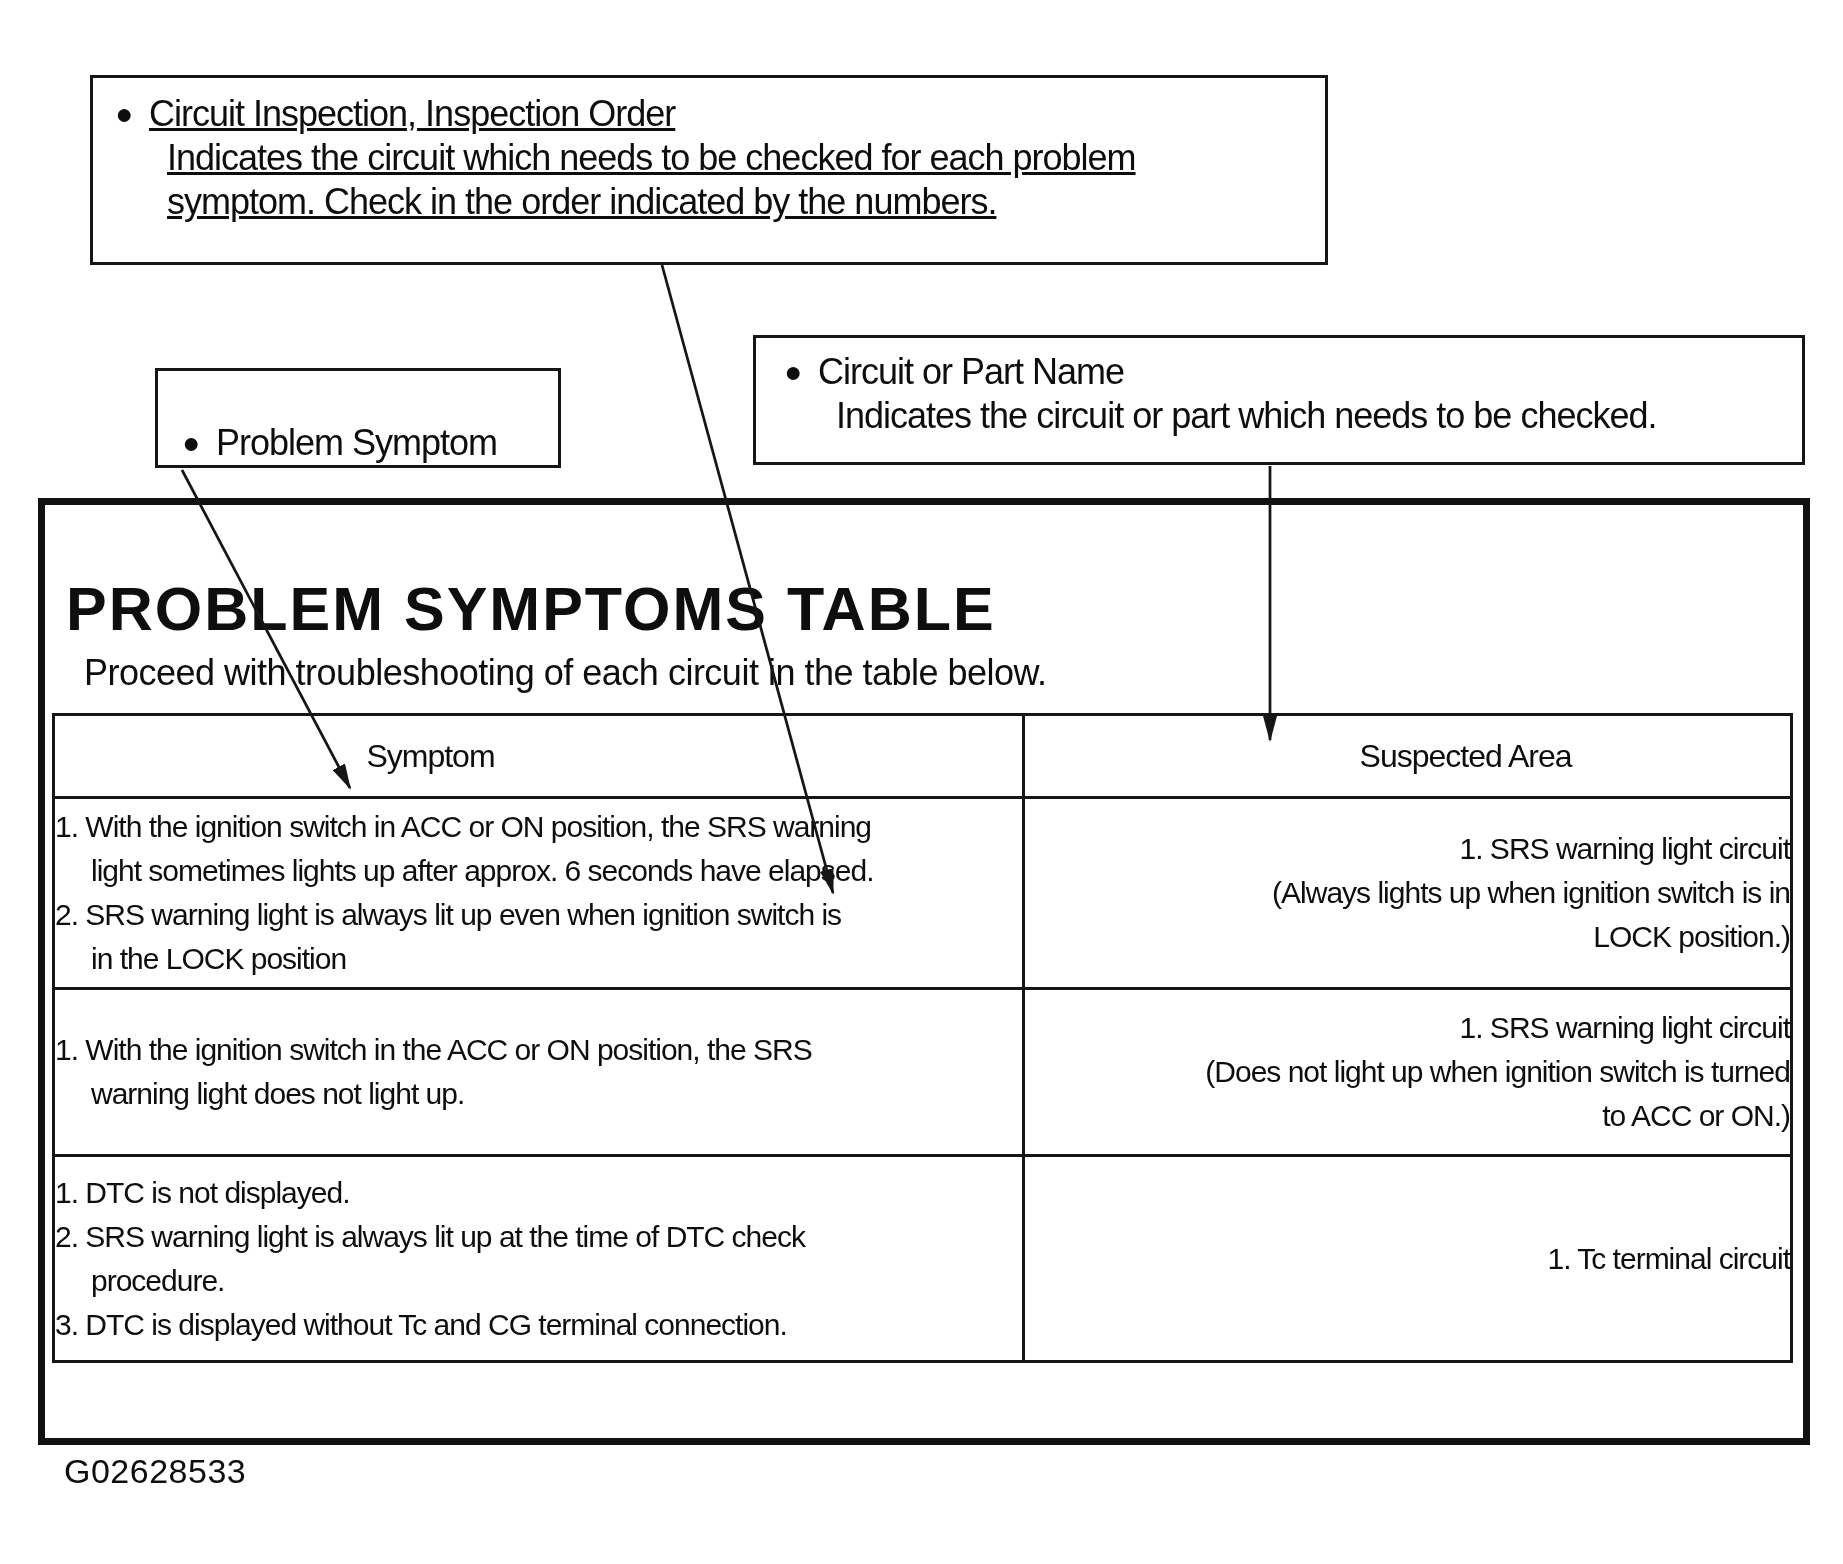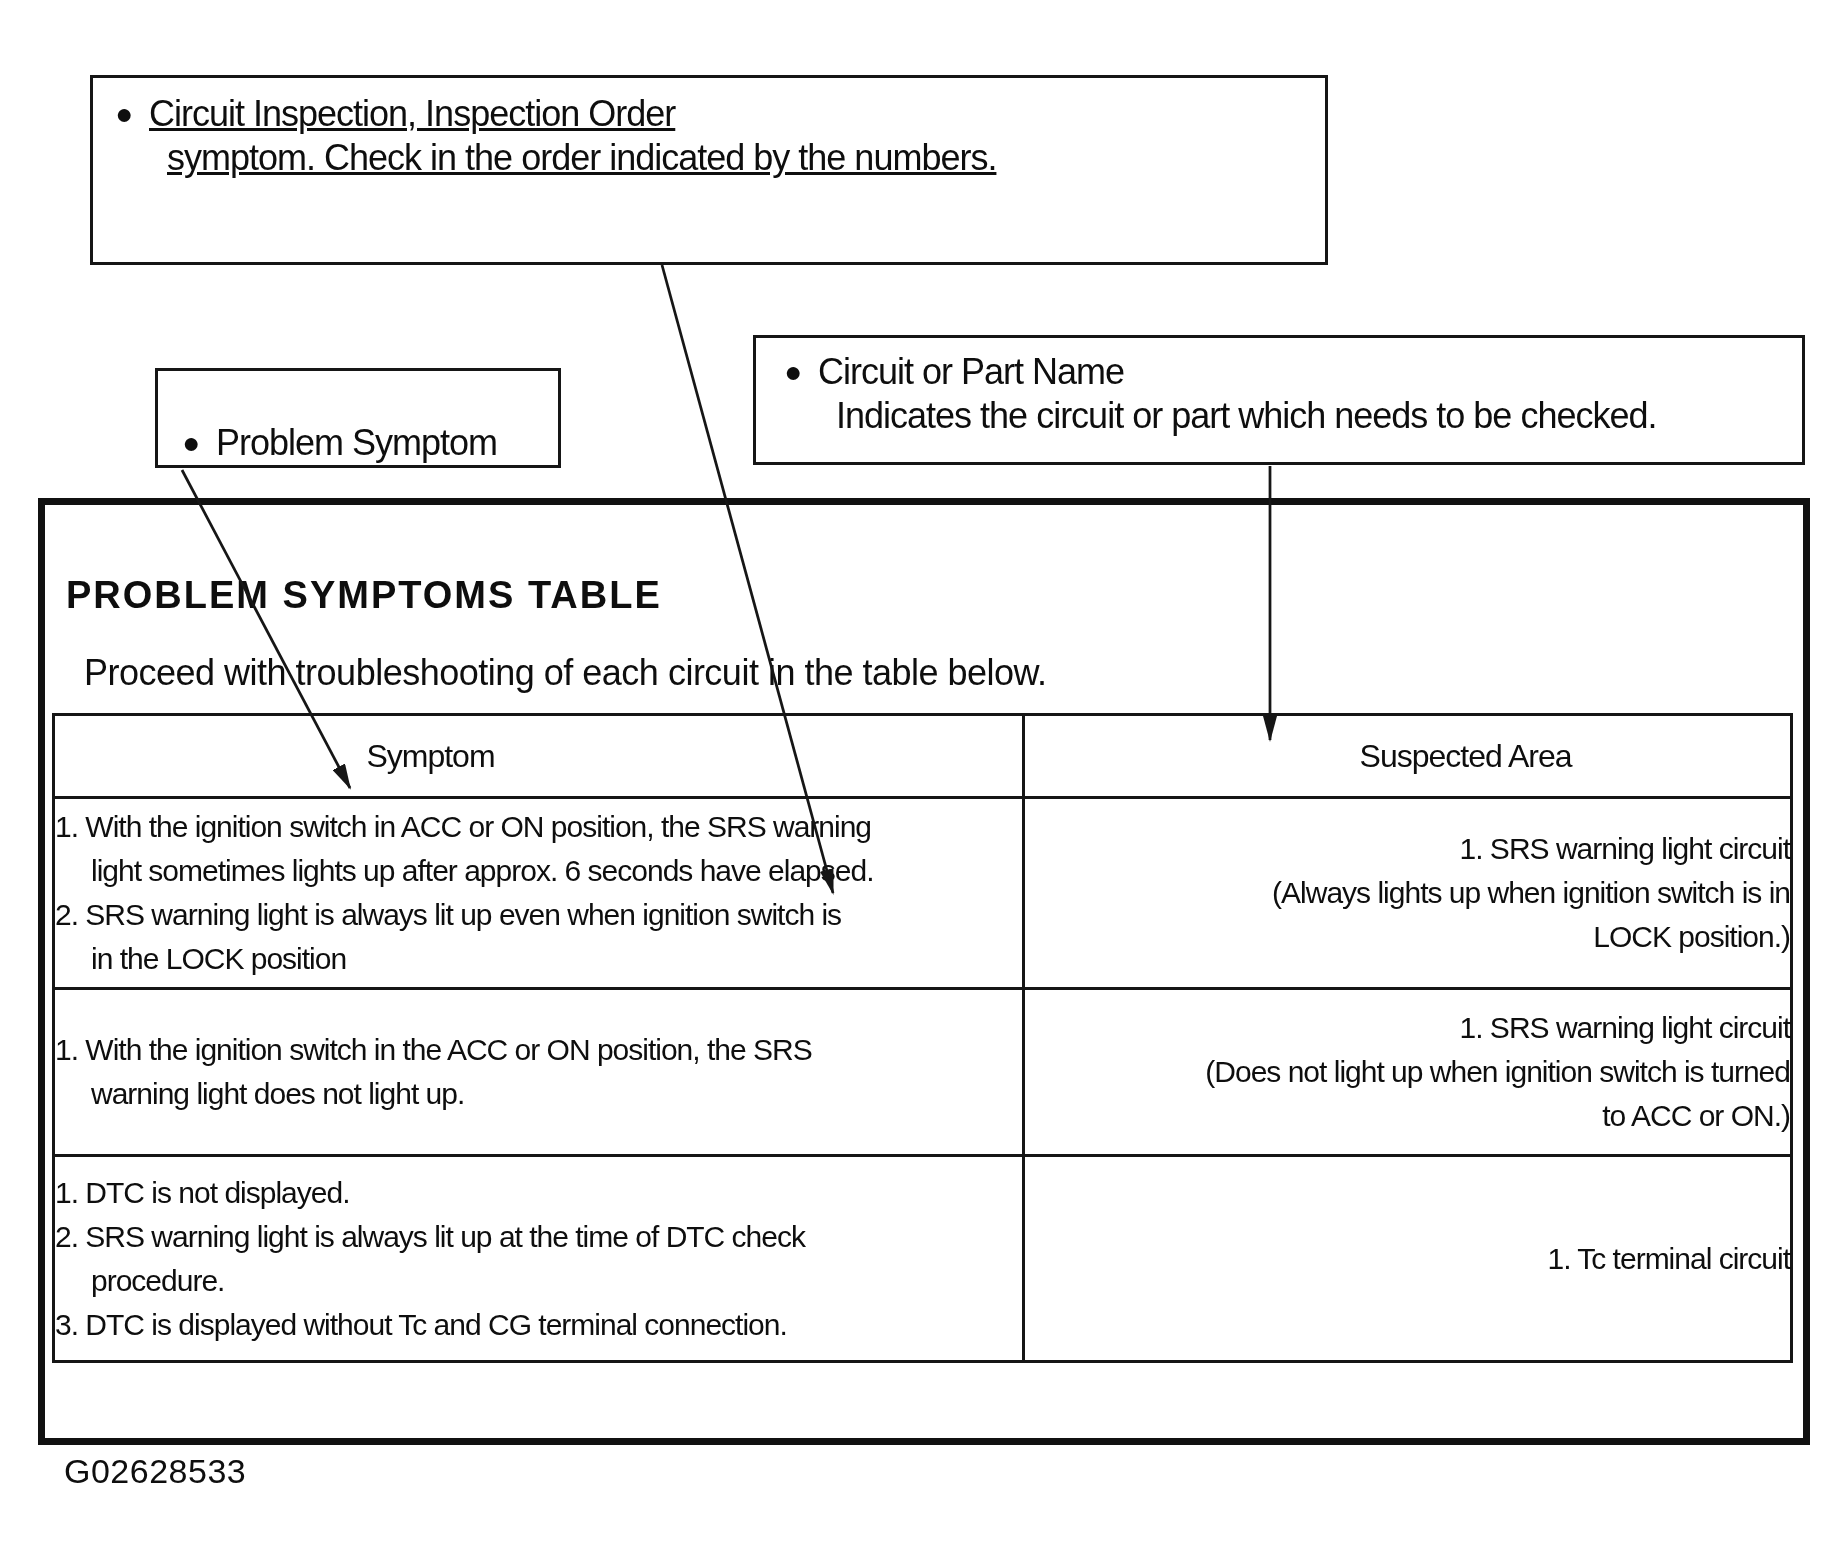--- a/index.html
+++ b/index.html
@@ -37,21 +37,21 @@
     position: absolute;
     left: 38px; top: 498px;
     width: 1772px; height: 947px;
     border: 7px solid #111111;
     box-sizing: border-box;
     background: #ffffff;
   }
   #panel-title {
     position: absolute;
     left: 66px; top: 574px;
-    font-size: 38px;
+    font-size: 61px;
     font-weight: bold;
     letter-spacing: 2px;
     white-space: nowrap;
   }
   #panel-subtitle {
     position: absolute;
     left: 84px; top: 652px;
     font-size: 36px;
     letter-spacing: -0.5px;
     white-space: nowrap;
@@ -107,20 +107,21 @@
   }
   #arrow-overlay line { stroke: #161616; stroke-width: 2.75; }
 </style>
 </head>
 <body>
 
 <div id="page">
 
   <div class="callout" id="top-box">
     <div class="line"><span class="bullet">●</span><span>Circuit Inspection, Inspection Order</span></div>
+    <div class="line indent">Indicates the circuit which needs to be checked for each problem</div>
     <div class="line indent">symptom. Check in the order indicated by the numbers.</div>
   </div>
 
   <div class="callout" id="prob-box">
     <div class="line"><span class="bullet">●</span><span>Problem Symptom</span></div>
   </div>
 
   <div class="callout" id="circ-box">
     <div class="line"><span class="bullet">●</span><span>Circuit or Part Name</span></div>
     <div class="line indent">Indicates the circuit or part which needs to be checked.</div>

